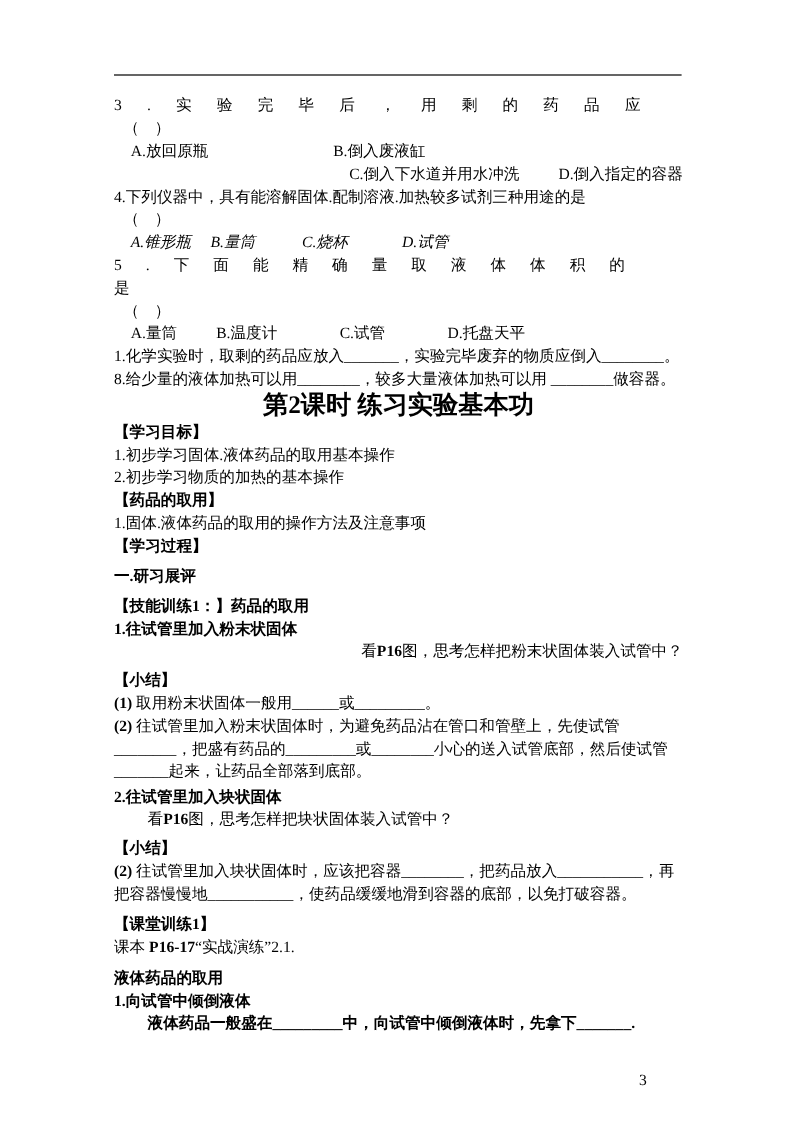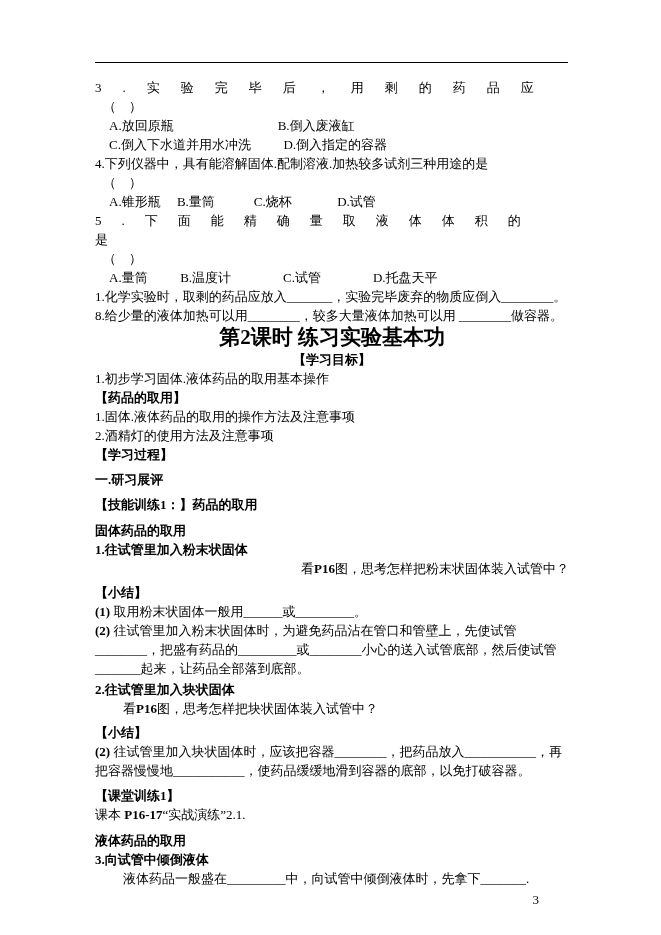--- a/index.html
+++ b/index.html
@@ -50,48 +50,47 @@
 </style>
 </head>
 <body>
 
 <div class="page">
   <div class="top-rule"></div>
   <div class="content" id="doc-lines">
       <div class="line" style="letter-spacing: 21px;"><span>3.实验完毕后，用剩的药品应</span></div>
       <div class="line" style="padding-left: 8px;"><span>（    ）</span></div>
       <div class="line" style="padding-left: 14px;"><span>A.放回原瓶</span><span>                                </span><span>B.倒入废液缸</span></div>
-      <div class="line" style="padding-left: 14px;"><span>C.倒入下水道并用水冲洗</span><span>          </span><span>D.倒入指定的容器</span></div>
+      <div class="line" style="padding-left: 14px; text-align: right;"><span>C.倒入下水道并用水冲洗</span><span>          </span><span>D.倒入指定的容器</span></div>
       <div class="line"><span>4.下列仪器中，具有能溶解固体.配制溶液.加热较多试剂三种用途的是</span></div>
       <div class="line" style="padding-left: 8px;"><span>（    ）</span></div>
-      <div class="line" style="padding-left: 14px;"><span>A.锥形瓶</span><span>     </span><span>B.量筒</span><span>            </span><span>C.烧杯</span><span>              </span><span>D.试管</span></div>
+      <div class="line" style="padding-left: 14px; font-style: italic;"><span>A.锥形瓶</span><span>     </span><span>B.量筒</span><span>            </span><span>C.烧杯</span><span>              </span><span>D.试管</span></div>
       <div class="line" style="letter-spacing: 20px;"><span>5.下面能精确量取液体体积的是</span></div>
       <div class="line" style="padding-left: 8px;"><span>（    ）</span></div>
       <div class="line" style="padding-left: 14px;"><span>A.量筒</span><span>          </span><span>B.温度计</span><span>                </span><span>C.试管</span><span>                </span><span>D.托盘天平</span></div>
       <div class="line"><span>1.化学实验时，取剩的药品应放入_______，实验完毕废弃的物质应倒入________。</span></div>
       <div class="line"><span>8.给少量的液体加热可以用________，较多大量液体加热可以用 ________做容器。</span></div>
       <div class="line center" style="margin-top: 3px; font-size: 21px;"><span class="run-bold">第2课时 练习实验基本功</span></div>
-      <div class="line" style="margin-top: 3px; text-align: center;"><span class="run-bold">【学习目标】</span></div>
+      <div class="line" style="margin-top: 3px;"><span class="run-bold">【学习目标】</span></div>
       <div class="line"><span>1.初步学习固体.液体药品的取用基本操作</span></div>
+      <div class="line"><span>2.初步学习物质的加热的基本操作</span></div>
       <div class="line"><span class="run-bold">【药品的取用】</span></div>
       <div class="line"><span>1.固体.液体药品的取用的操作方法及注意事项</span></div>
-      <div class="line"><span>2.酒精灯的使用方法及注意事项</span></div>
       <div class="line"><span class="run-bold">【学习过程】</span></div>
       <div class="line" style="margin-top: 6px;"><span class="run-bold">一.研习展评</span></div>
       <div class="line" style="margin-top: 6px;"><span class="run-bold">【技能训练1：】药品的取用</span></div>
-      <div class="line" style="margin-top: 7px;"><span class="run-bold">固体药品的取用</span></div>
       <div class="line"><span class="run-bold">1.往试管里加入粉末状固体</span></div>
       <div class="line" style="padding-left: 28px; text-align: right;"><span>看</span><span class="run-bold">P16</span><span>图，思考怎样把粉末状固体装入试管中？</span></div>
       <div class="line" style="margin-top: 5px;"><span class="run-bold">【小结】</span></div>
       <div class="line"><span class="run-bold">(1) </span><span>取用粉末状固体一般用______或_________。</span></div>
       <div class="line"><span class="run-bold">(2) </span><span>往试管里加入粉末状固体时，为避免药品沾在管口和管壁上，先使试管________，把盛有药品的_________或________小心的送入试管底部，然后使试管_______起来，让药品全部落到底部。</span></div>
       <div class="line" style="margin-top: 2px;"><span class="run-bold">2.往试管里加入块状固体</span></div>
       <div class="line" style="padding-left: 28px;"><span>看</span><span class="run-bold">P16</span><span>图，思考怎样把块状固体装入试管中？</span></div>
       <div class="line" style="margin-top: 5px;"><span class="run-bold">【小结】</span></div>
       <div class="line"><span class="run-bold">(2) </span><span>往试管里加入块状固体时，应该把容器________，把药品放入___________，再把容器慢慢地___________，使药品缓缓地滑到容器的底部，以免打破容器。</span></div>
       <div class="line" style="margin-top: 6px;"><span class="run-bold">【课堂训练1】</span></div>
       <div class="line"><span>课本 </span><span class="run-bold">P16-17</span><span>“实战演练”2.1.</span></div>
       <div class="line" style="margin-top: 7px;"><span class="run-bold">液体药品的取用</span></div>
-      <div class="line"><span class="run-bold">3.向试管中倾倒液体</span></div>
-      <div class="line" style="padding-left: 28px;"><span>液体药品一般盛在_________中，向试管中倾倒液体时，先拿下_______.</span></div>
+      <div class="line"><span class="run-bold">1.向试管中倾倒液体</span></div>
+      <div class="line" style="padding-left: 28px; font-weight: bold;"><span>液体药品一般盛在_________中，向试管中倾倒液体时，先拿下_______.</span></div>
     </div>
   <div class="page-number">3</div>
 </div>
 
 </body></html>

